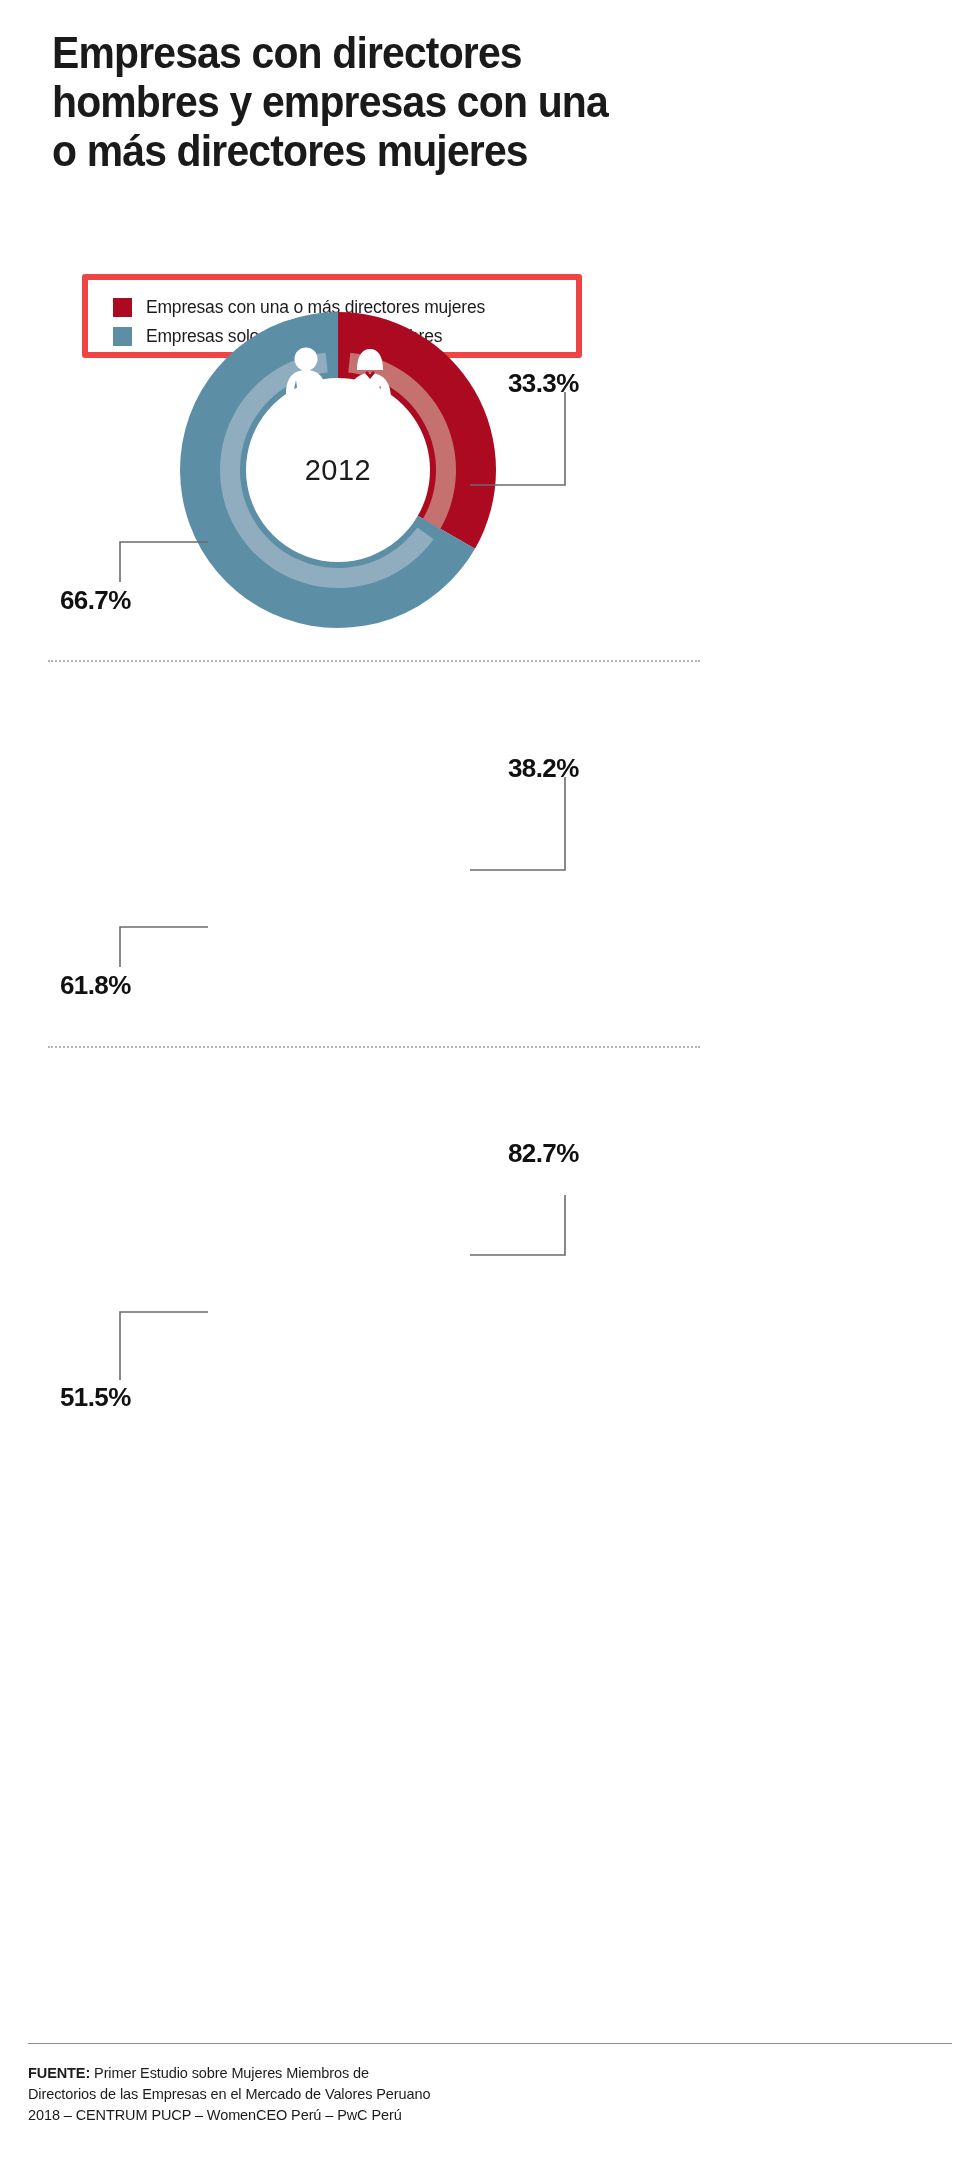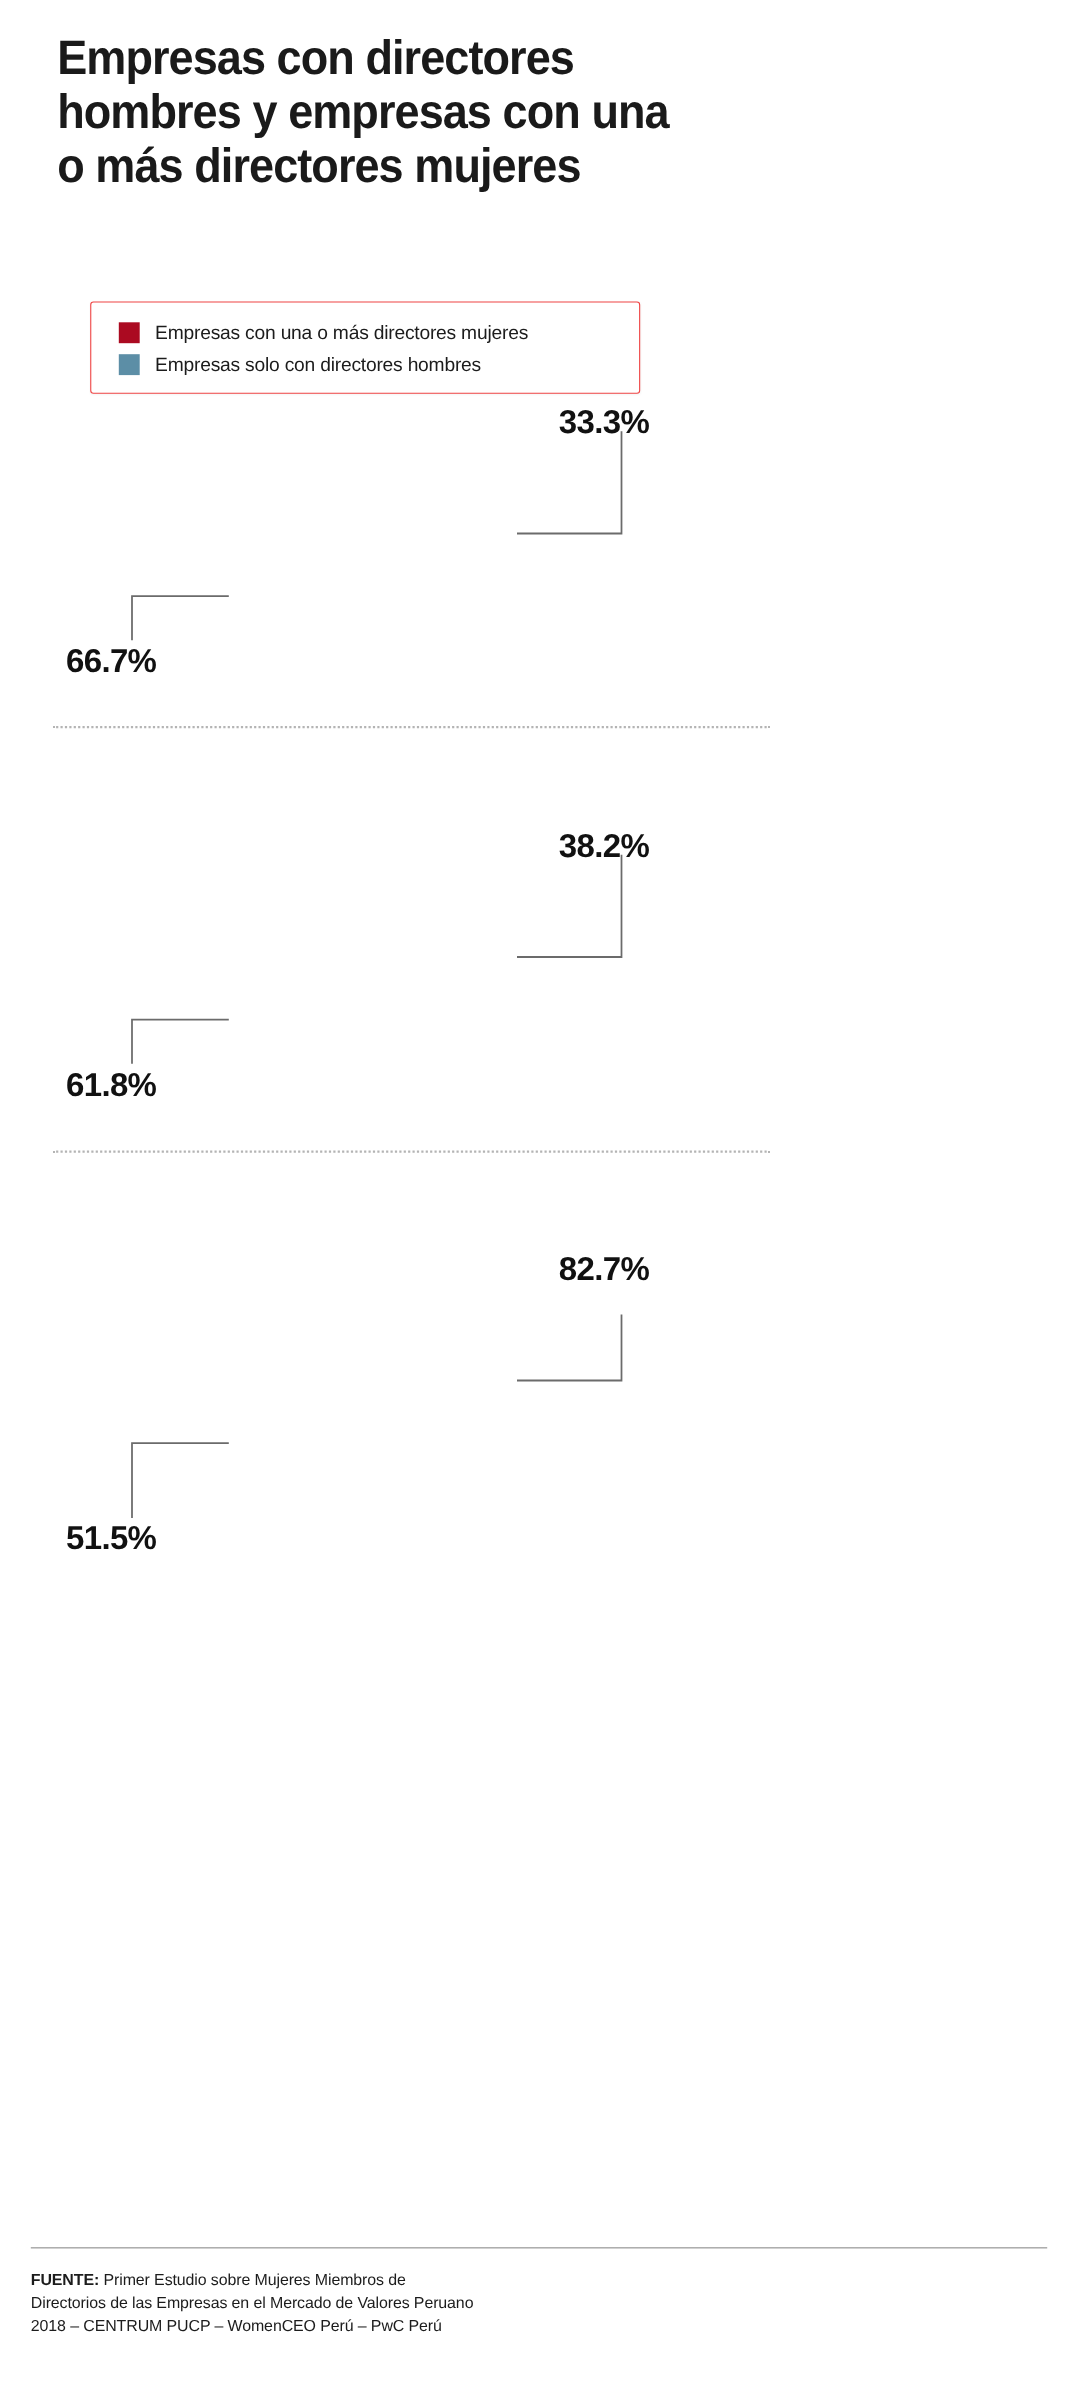--- a/index.html
+++ b/index.html
@@ -37,21 +37,21 @@
   }
 
   
   .legend-box {
     position: absolute;
     left: 82px;
     top: 274px;
     width: 500px;
     height: 84px;
     background: #ffffff;
-    border: 1px solid #ef4444;
+    border: 6px solid #ef4444;
     border-radius: 3px;
     box-shadow: 0 1px 2px rgba(0,0,0,0.045);
     padding: 13px 0 0 25px;
   }
   .legend-row {
     display: flex;
     align-items: center;
     height: 29px;
   }
   .legend-swatch {
@@ -95,21 +95,21 @@
     font-size: 29px;
     color: #1c1c1c;
     letter-spacing: 0.5px;
     pointer-events: none;
   }
 
   
   .pct {
     position: absolute;
     font-weight: 700;
-    font-size: 30px;
+    font-size: 26px;
     letter-spacing: -0.6px;
     color: #111111;
     white-space: nowrap;
   }
   .pct-right { left: 508px; }
   .pct-left  { left: 60px; }
 
   
   .leader {
     position: absolute;
@@ -179,20 +179,44 @@
       <span class="legend-label">Empresas con una o más directores mujeres</span>
     </div>
     <div class="legend-row">
       <span class="legend-swatch" style="background:#5C8EA6"></span>
       <span class="legend-label">Empresas solo con directores hombres</span>
     </div>
   </div>
 
   <div id="charts-host">
       <div class="chart-section" style="top: 310px;">
+        <div class="donut-wrap">
+    <svg class="donut-svg" width="320" height="320" viewBox="0 0 320 320">
+
+      <path d="M 160 2 A 158 158 0 0 1 296.9971707839894 238.71324664363954 L 239.77050450713307 205.83302969123315 A 92 92 0 0 0 160 68 Z" fill="#AB0A21"></path>
+
+      <path d="M 296.9971707839894 238.71324664363954 A 158 158 0 1 1 159.99999999999997 2 L 159.99999999999997 68 A 92 92 0 1 0 239.77050450713307 205.83302969123315 Z" fill="#5C8EA6"></path>
+
+      <path d="M 172.3343586655831 42.646416346543745 A 118 118 0 0 1 262.3143427374098 218.78584243005992 L 244.97292871412003 208.8221403232701 A 98 98 0 0 0 170.24378940023004 62.53685425390921 Z" fill="#C4716F"></path>
+
+      <path d="M 255.6090602914594 229.1585684509453 A 118 118 0 1 1 147.6656413344169 42.646416346543745 L 149.75621059976996 62.53685425390921 A 98 98 0 1 0 239.40413481833068 217.43677718807322 Z" fill="#8FADBF"></path>
+
+      <g transform="translate(128,62) scale(1)">
+    <circle cx="0" cy="-13" r="11.5" fill="#fff"></circle>
+    <path d="M -20 22 C -20 4 -11 -2 0 -2 C 11 -2 20 4 20 22 L 13 22 L 10 8 L 8 22 L -8 22 L -10 8 L -13 22 Z" fill="#fff"></path>
+  </g>
+      <g transform="translate(192,66) scale(1)">
+    <path d="M -13 -6 C -13 -20 -8 -27 0 -27 C 8 -27 13 -20 13 -6 Z" fill="#fff"></path>
+    <circle cx="0" cy="-16" r="9" fill="#fff"></circle>
+    <path d="M -21 22 C -21 4 -11 -3 0 -3 C 11 -3 21 4 21 22 L 13 22 L 10 9 L 8 22 L -8 22 L -10 9 L -13 22 Z" fill="#fff"></path>
+    <path d="M -5 -3 L 0 3 L 5 -3 L 3 -5 L 0 -2 L -3 -5 Z" fill="#AB0A21"></path>
+  </g>
+    </svg>
+    <div class="year-label">2012</div>
+  </div>
         <svg class="leader" width="980" height="390">
     <polyline points="470,175 565,175 565,82" fill="none" stroke="#6b6b6b" stroke-width="1.6"></polyline>
     <polyline points="208,232 120,232 120,272" fill="none" stroke="#6b6b6b" stroke-width="1.6"></polyline>
   </svg>
         <div class="pct pct-right" style="top: 58px;">33.3%</div>
         <div class="pct pct-left" style="top: 275px;">66.7%</div>
       </div>
       <div class="chart-section" style="top: 695px;">
         <svg class="leader" width="980" height="390">
     <polyline points="470,175 565,175 565,82" fill="none" stroke="#6b6b6b" stroke-width="1.6"></polyline>

